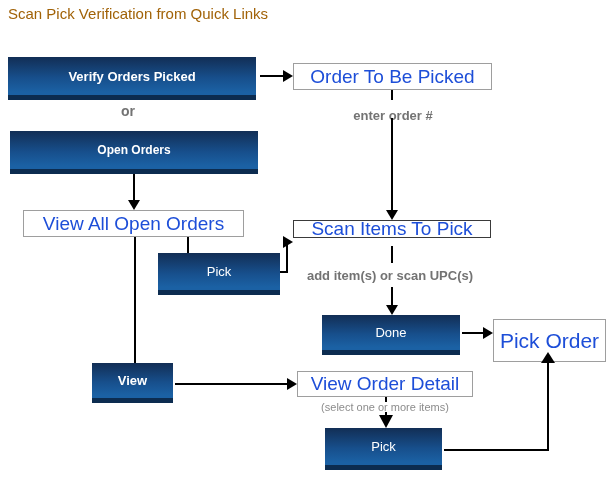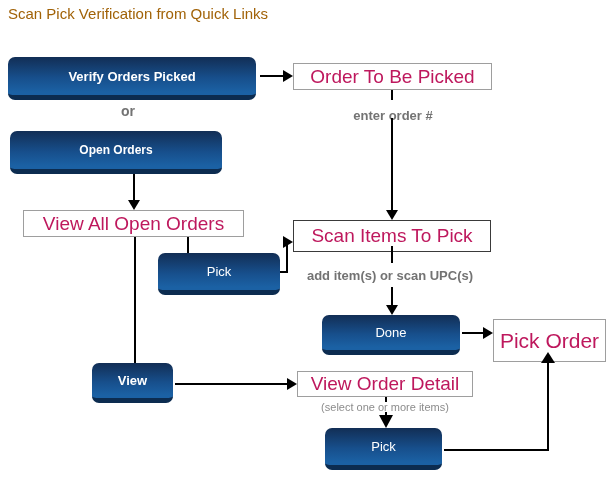--- a/index.html
+++ b/index.html
@@ -9,39 +9,39 @@
   }
   .title{
     position:absolute;left:8px;top:5px;font-size:15px;font-weight:normal;color:#a16207;
   }
   
   .btn{
     position:absolute;box-sizing:border-box;
     background:linear-gradient(to bottom,#122E55 0%,#174F8C 55%,#1B61A4 92%);
     border-bottom:5px solid #0C2C50;
     color:#ffffff;display:flex;align-items:center;justify-content:center;
-    font-size:13px;text-align:center;border-radius:7px;
+    font-size:13px;text-align:center;
   }
   .btn.bold{font-weight:bold;}
   .btn-verify{left:8px;top:57px;width:248px;height:43px;}
-  .btn-open{left:10px;top:131px;width:212px;height:43px;font-size:12px;}
+  .btn-open{left:10px;top:131px;width:248px;height:43px;font-size:12px;}
   .btn-pick-mid{left:158px;top:253px;width:122px;height:42px;}
   .btn-done{left:322px;top:315px;width:138px;height:40px;}
   .btn-view{left:92px;top:363px;width:81px;height:40px;}
   .btn-pick-bottom{left:325px;top:428px;width:117px;height:42px;}
   
   .lbox{
     position:absolute;box-sizing:border-box;background:#ffffff;
-    border:1px solid #9E9E9E;color:#be185d;
+    border:1px solid #9E9E9E;color:#1d4ed8;
     display:flex;align-items:center;justify-content:center;
     font-size:19px;white-space:nowrap;
   }
   .lbox-order{left:293px;top:63px;width:199px;height:27px;}
   .lbox-viewall{left:23px;top:210px;width:221px;height:27px;}
-  .lbox-scan{left:293px;top:220px;width:198px;height:32px;border-color:#3A3A3A;}
+  .lbox-scan{left:293px;top:220px;width:198px;height:18px;border-color:#3A3A3A;}
   .lbox-pickorder{left:493px;top:319px;width:113px;height:43px;font-size:21px;}
   .lbox-viewdetail{left:297px;top:371px;width:176px;height:26px;}
   
   .note{position:absolute;color:#737373;font-size:13px;font-weight:bold;text-align:center;}
   .note-or{left:108px;top:103px;width:40px;font-size:14px;}
   .note-enter{left:333px;top:108px;width:120px;}
   .note-add{left:290px;top:268px;width:200px;}
   .note-select{left:285px;top:401px;width:200px;font-size:11px;font-weight:normal;color:#8C8C8C;}
   
   .ln{position:absolute;background:#000;}

